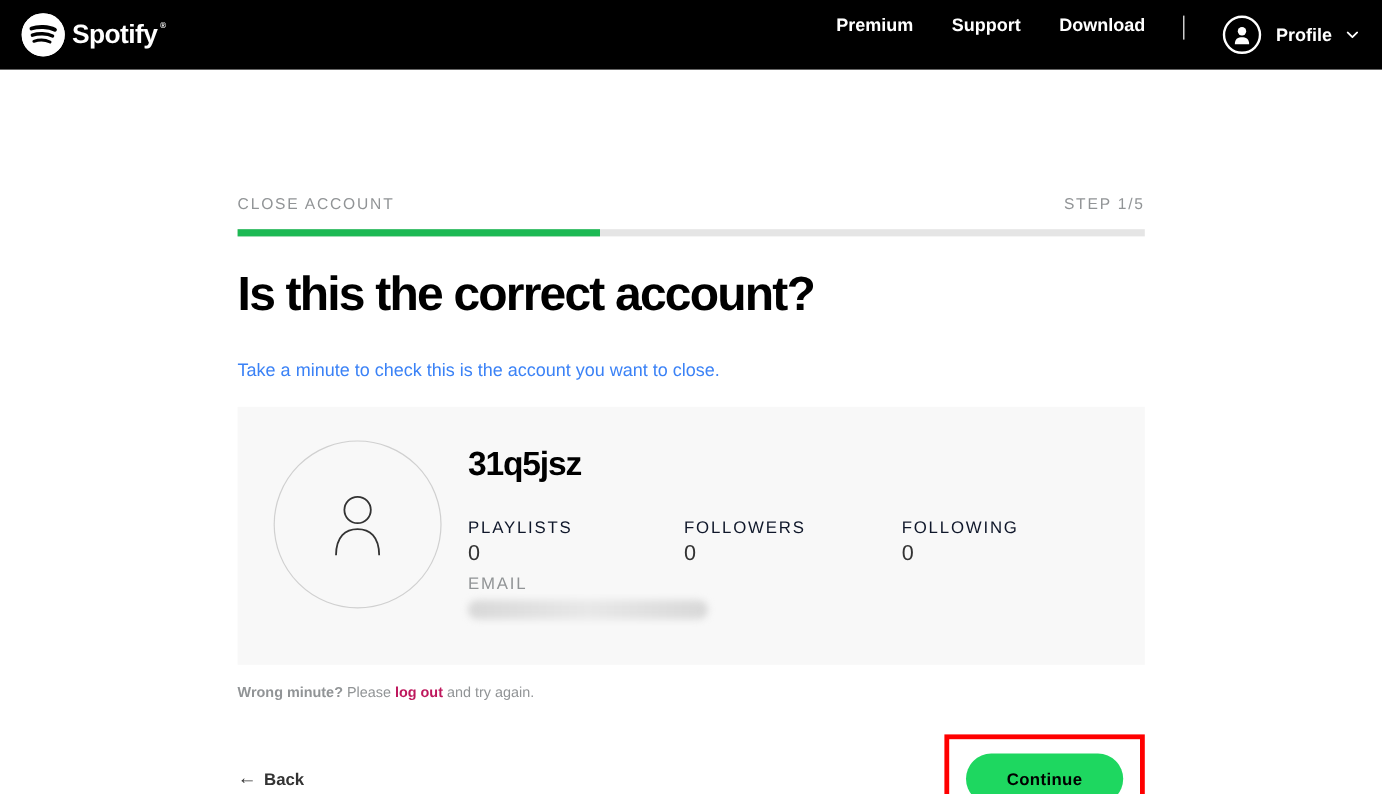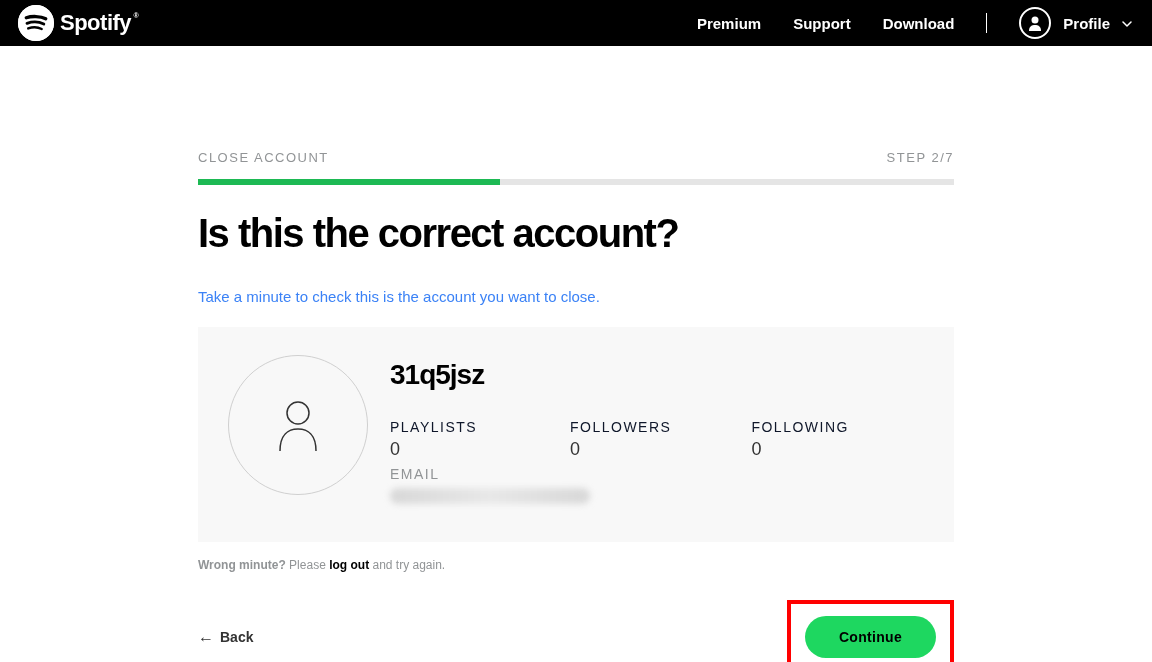--- a/index.html
+++ b/index.html
@@ -11,21 +11,21 @@
     body {
       font-family: -apple-system, BlinkMacSystemFont, "Segoe UI", Helvetica, Arial, sans-serif;
       background: #fff;
       width: 1152px;
       height: 662px;
       overflow: hidden;
     }
     
     .header {
       background: #000;
-      height: 46px;
+      height: 58px;
       display: flex;
       align-items: center;
       justify-content: space-between;
       padding: 0 20px 0 18px;
     }
     
     .logo-container {
       display: flex;
       align-items: center;
       gap: 6px;
@@ -58,21 +58,21 @@
     .spotify-text::after {
       content: '®';
       font-size: 7px;
       position: absolute;
       top: 2px;
       right: -7px;
     }
     
     .header-right {
       display: flex;
-      align-items: center;
+      align-items: flex-start;
       gap: 32px;
     }
     
     .nav-link {
       color: #fff;
       font-size: 15px;
       font-weight: 700;
       cursor: pointer;
     }
     
@@ -251,21 +251,21 @@
       font-size: 12px;
       color: #919496;
       margin-bottom: 28px;
     }
     
     .wrong-account .bold {
       font-weight: 700;
     }
     
     .logout-link {
-      color: #000000;
+      color: #be185d;
       font-weight: 700;
       cursor: pointer;
     }
     
     .bottom-row {
       display: flex;
       justify-content: space-between;
       align-items: center;
     }
     
@@ -335,21 +335,21 @@
           <path d="M1 1 L5 5 L9 1" stroke="#fff" stroke-width="1.5" stroke-linecap="round" stroke-linejoin="round"></path>
         </svg>
       </span>
     </div>
   </div>
 </header>
 
 <main class="main-content">
   <div class="breadcrumb-row">
     <span class="breadcrumb-text">CLOSE ACCOUNT</span>
-    <span class="step-text">STEP 2/7</span>
+    <span class="step-text">STEP 1/5</span>
   </div>
 
   <div class="progress-bar">
     <div class="progress-fill"></div>
   </div>
 
   <h1 class="page-title">Is this the correct account?</h1>
 
   <p class="subtitle">Take a minute to check this is the account you want to close.</p>
 

